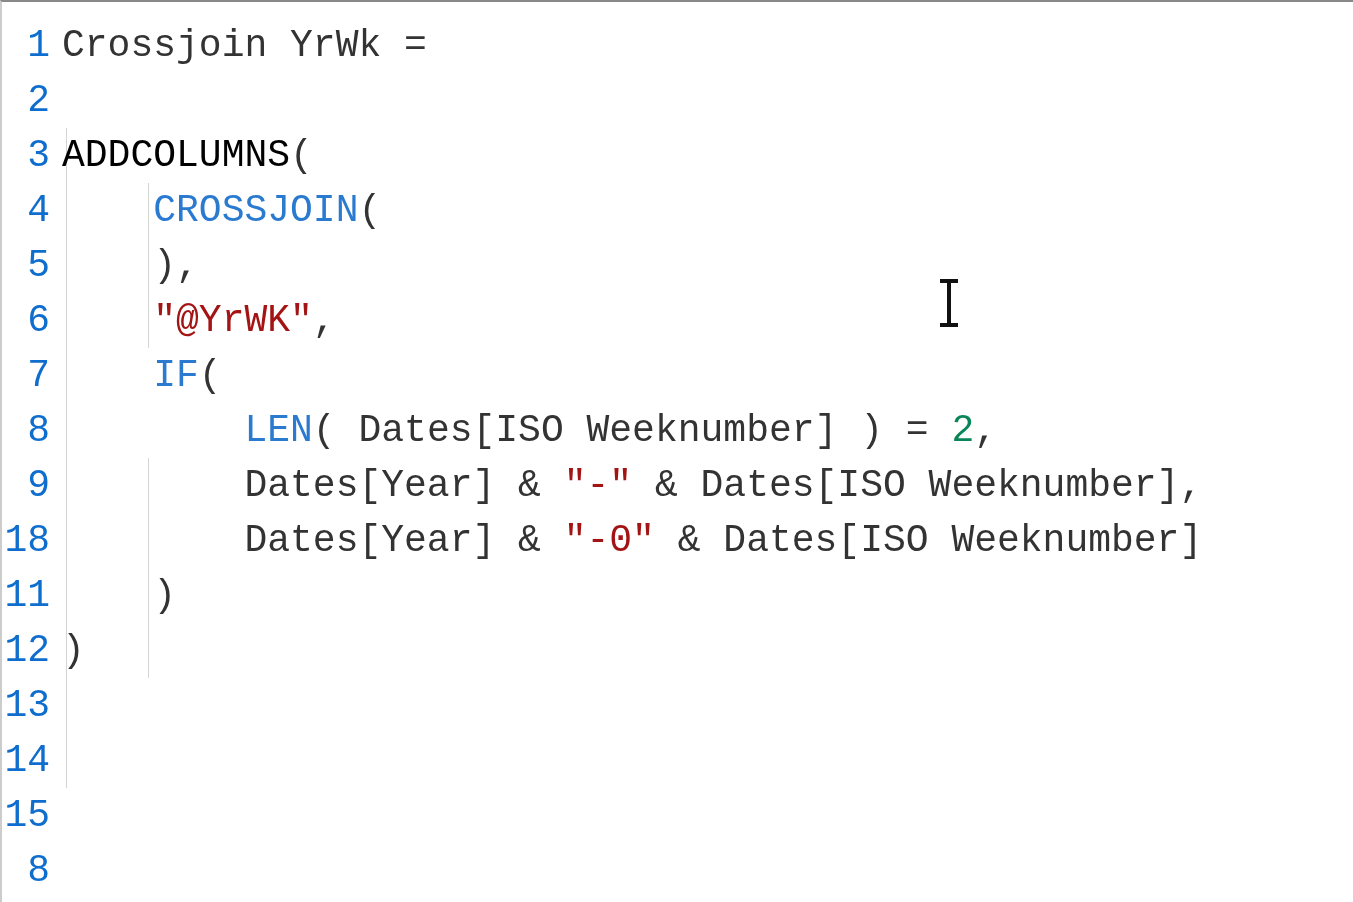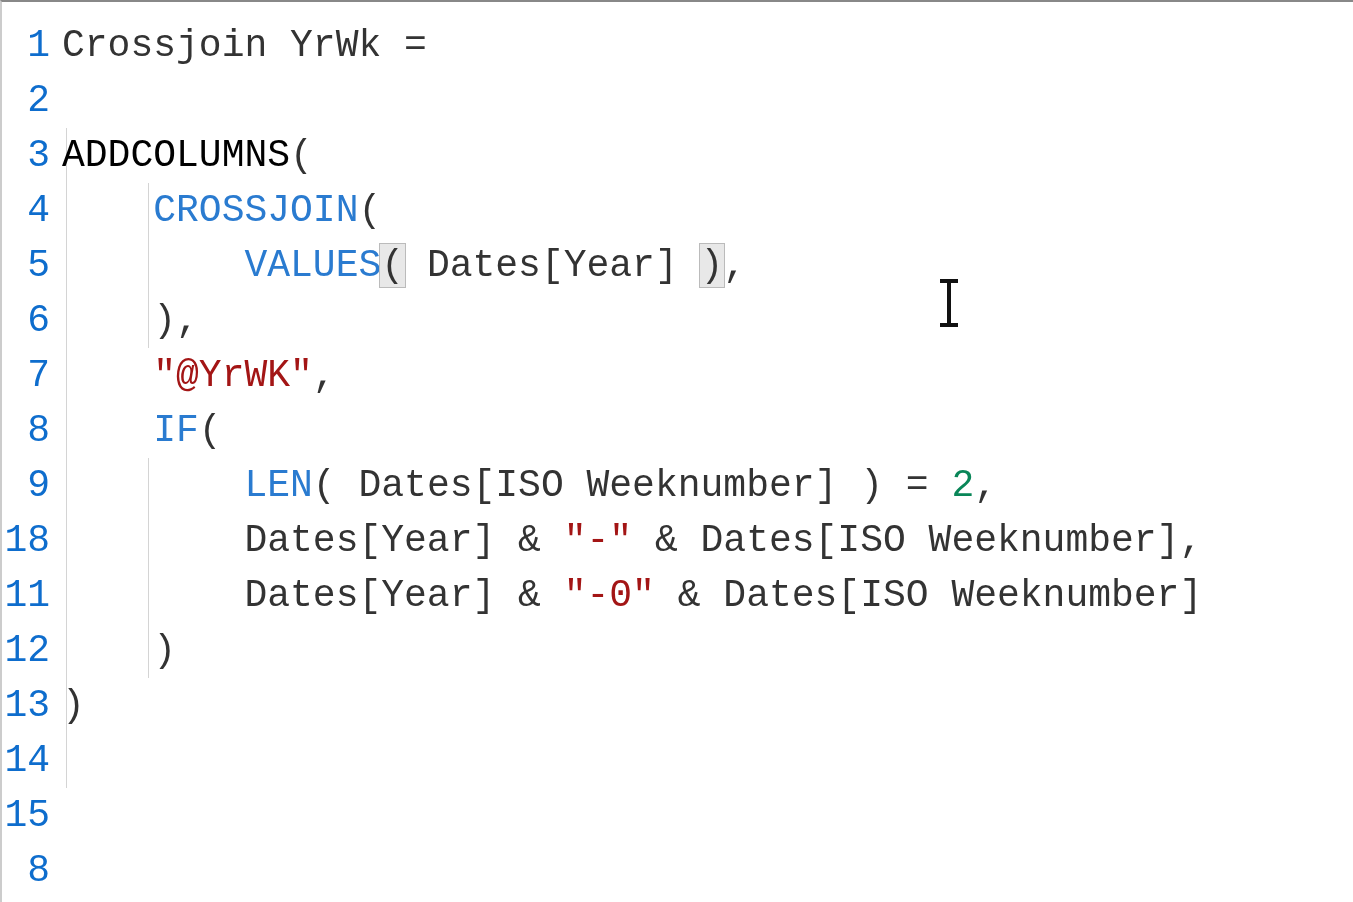--- a/index.html
+++ b/index.html
@@ -116,21 +116,20 @@
     <div class="indent-guide ig2b"></div>
 
     <div class="code-line"><span class="ident">Crossjoin YrWk </span><span class="punct">=</span></div>
 
     <div class="code-line"><span></span></div>
 
     <div class="code-line"><span class="func">ADDCOLUMNS</span><span class="punct">(</span></div>
 
     <div class="code-line"><span>    </span><span class="func-inner">CROSSJOIN</span><span class="punct">(</span></div>
 
-    <div class="code-line"><span>        </span><span class="func-inner">VALUES</span><span class="punct bracket-match">(</span><span> </span><span class="ident">Dates[Year]</span><span> </span><span class="punct bracket-match">)</span><span class="punct">,</span></div>
 
 
     <div class="code-line"><span>    </span><span class="punct">)</span><span class="punct">,</span></div>
 
     <div class="code-line"><span>    </span><span class="string">"@YrWK"</span><span class="punct">,</span></div>
 
     <div class="code-line"><span>    </span><span class="func-inner">IF</span><span class="punct">(</span></div>
 
     <div class="code-line"><span>        </span><span class="func-inner">LEN</span><span class="punct">( </span><span class="ident">Dates[ISO Weeknumber]</span><span class="punct"> )</span><span class="punct"> = </span><span class="number">2</span><span class="punct">,</span></div>
 

